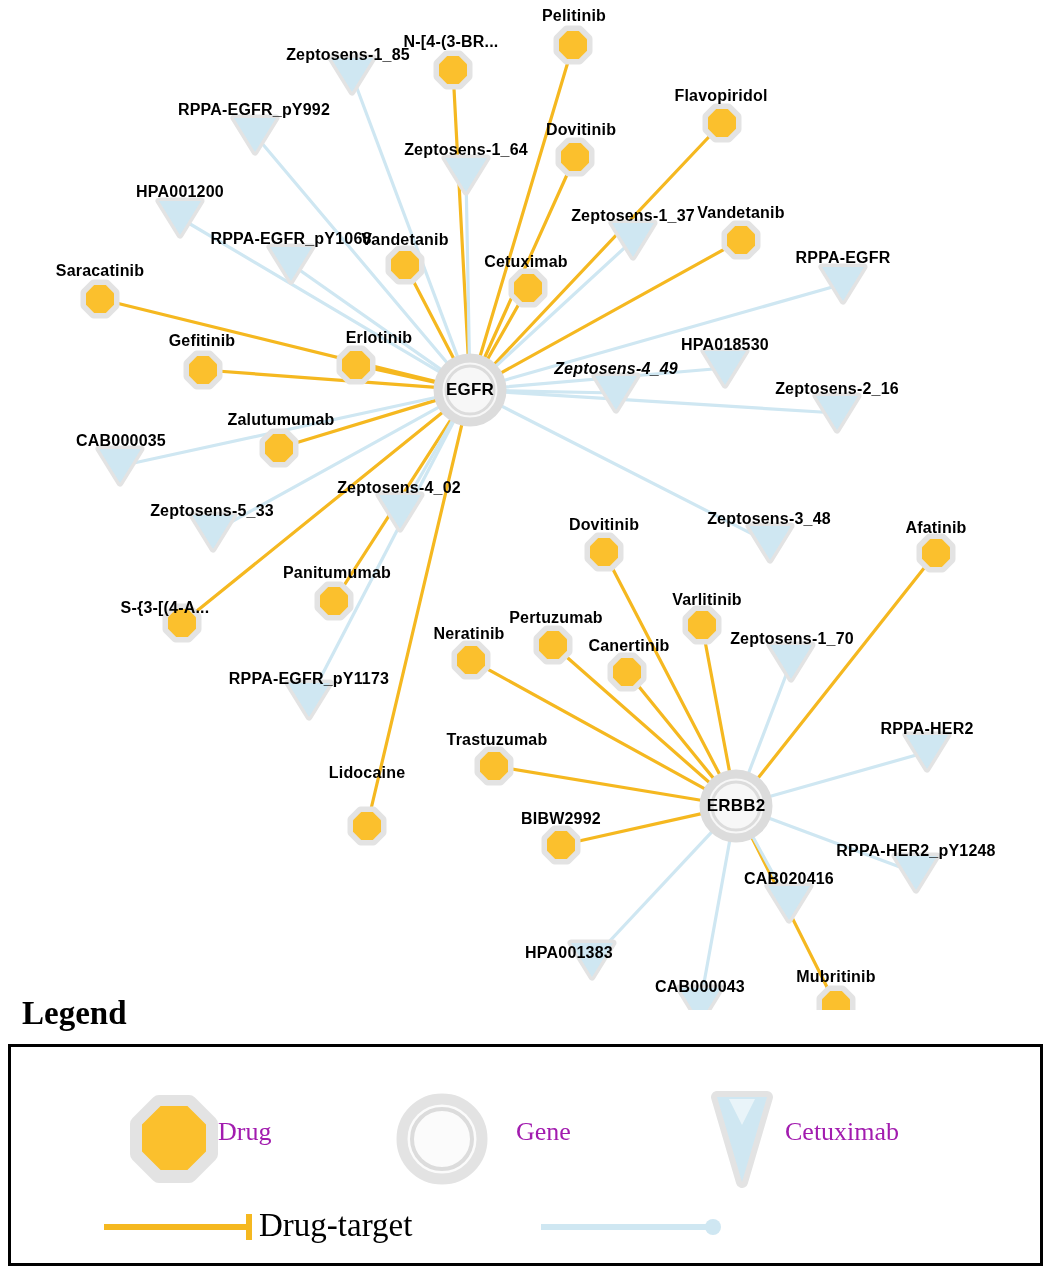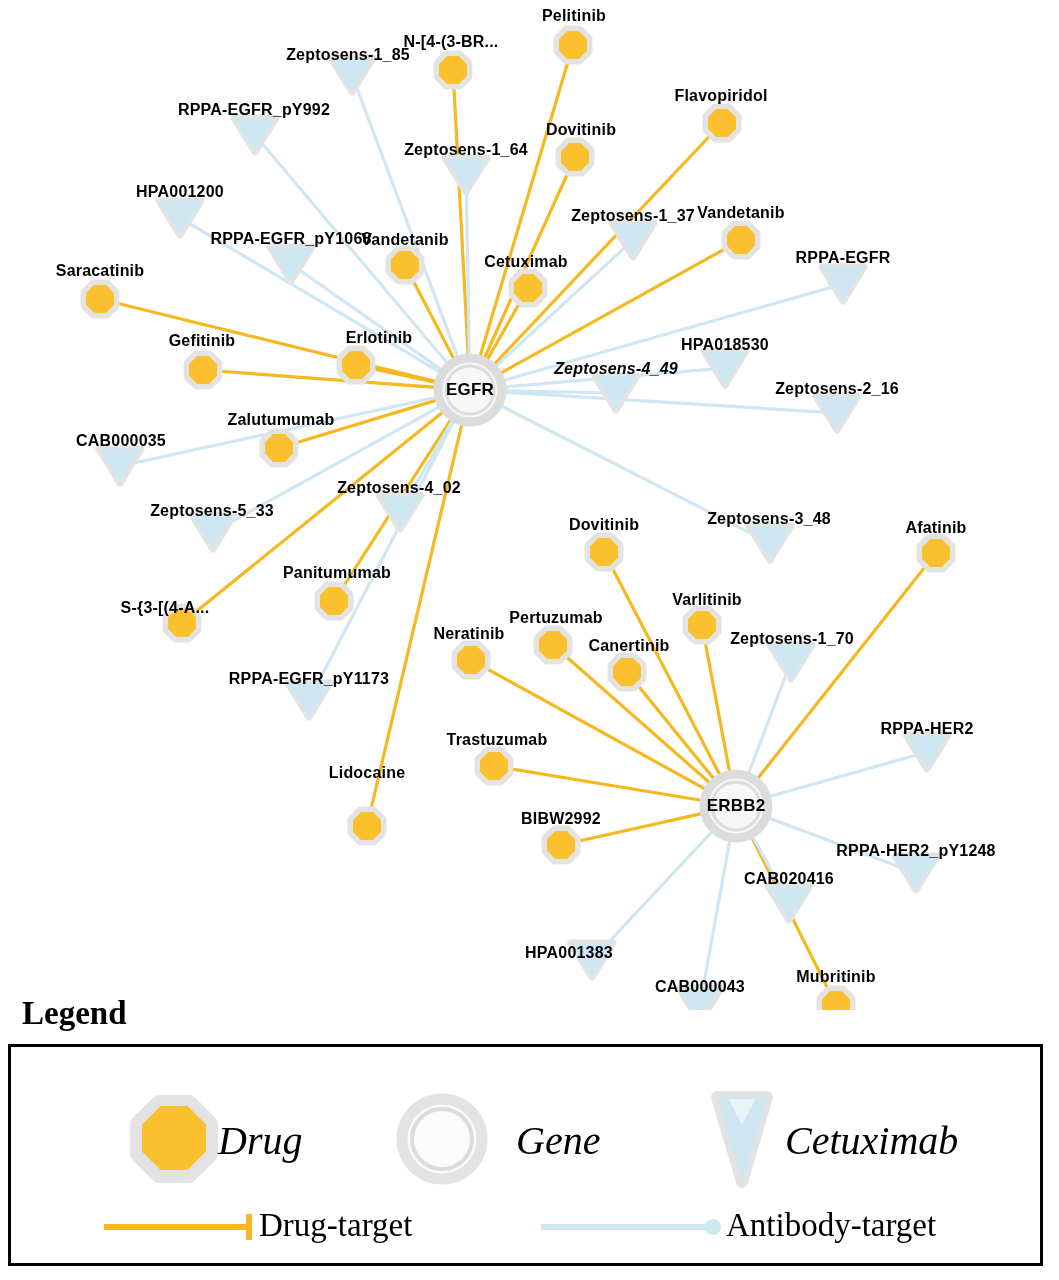--- a/index.html
+++ b/index.html
@@ -54,24 +54,23 @@
     top: 1044px;
     width: 1035px;
     height: 222px;
     border: 3px solid #000000;
     background: #ffffff;
     box-sizing: border-box;
   }
   .legend-item-label {
     position: absolute;
     font-family: "Liberation Serif", serif;
-    font-size: 40px;
-    color: #000000;
+    font-size: 26px;
+    color: #a21caf;
     white-space: nowrap;
-    font-style: italic;
   }
   .legend-edge-label {
     position: absolute;
     font-family: "Liberation Serif", serif;
     font-size: 33px;
     color: #000000;
     white-space: nowrap;
   }
 </style>
 </head>
@@ -390,14 +389,13 @@
 
     <g>
       <line x1="530" y1="180" x2="700" y2="180" stroke="#CFE7F2" stroke-width="6"></line>
       <circle cx="702" cy="180" r="8" fill="#CFE7F2"></circle>
     </g>
   </svg>
   <div class="legend-item-label" style="left:207px; top:70px;">Drug</div>
   <div class="legend-item-label" style="left:505px; top:70px;">Gene</div>
   <div class="legend-item-label" style="left:774px; top:70px;">Cetuximab</div>
   <div class="legend-edge-label" style="left:248px; top:160px;">Drug-target</div>
-  <div class="legend-edge-label" style="left:715px; top:160px;">Antibody-target</div>
 </div>
 
 </body></html>

